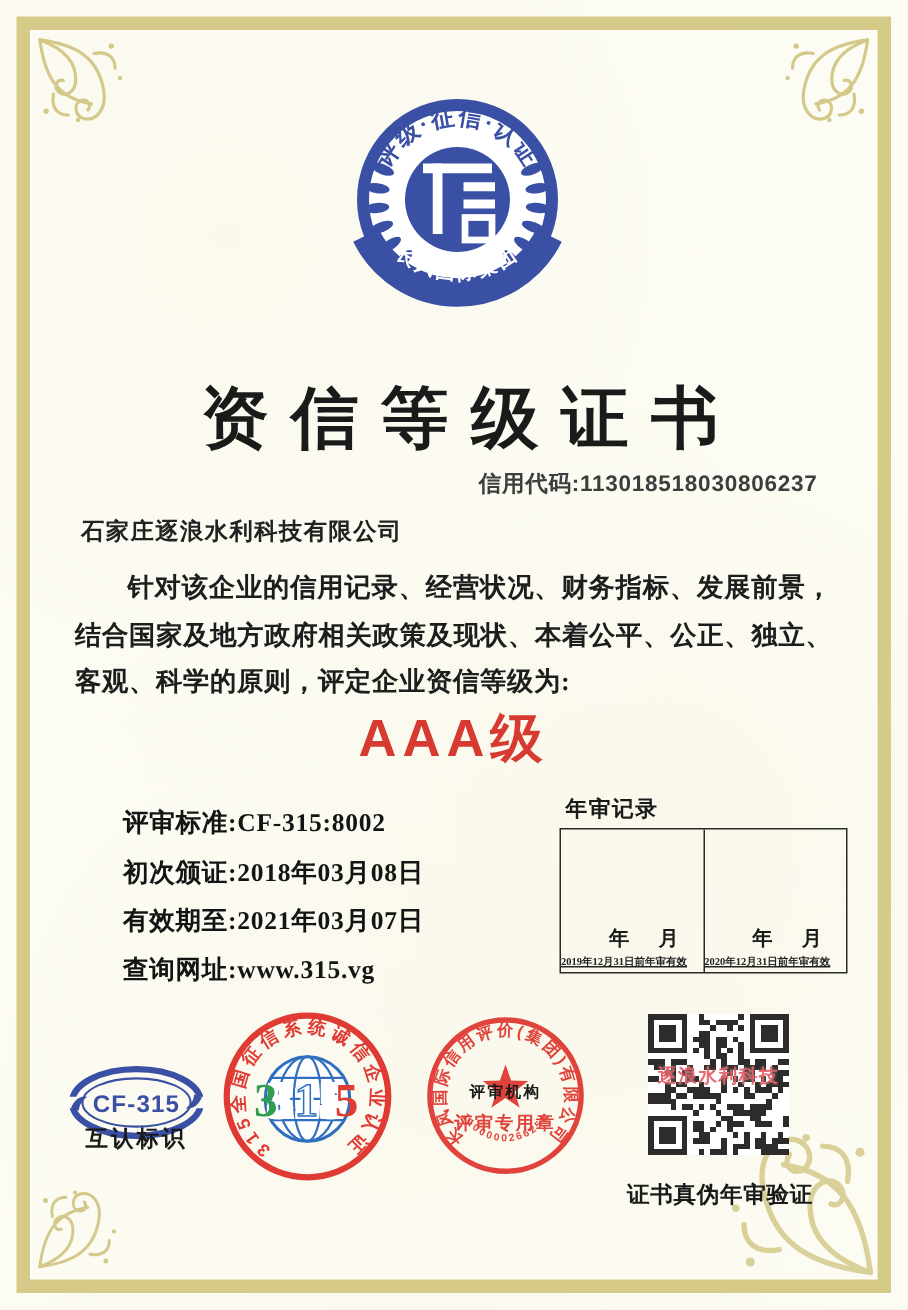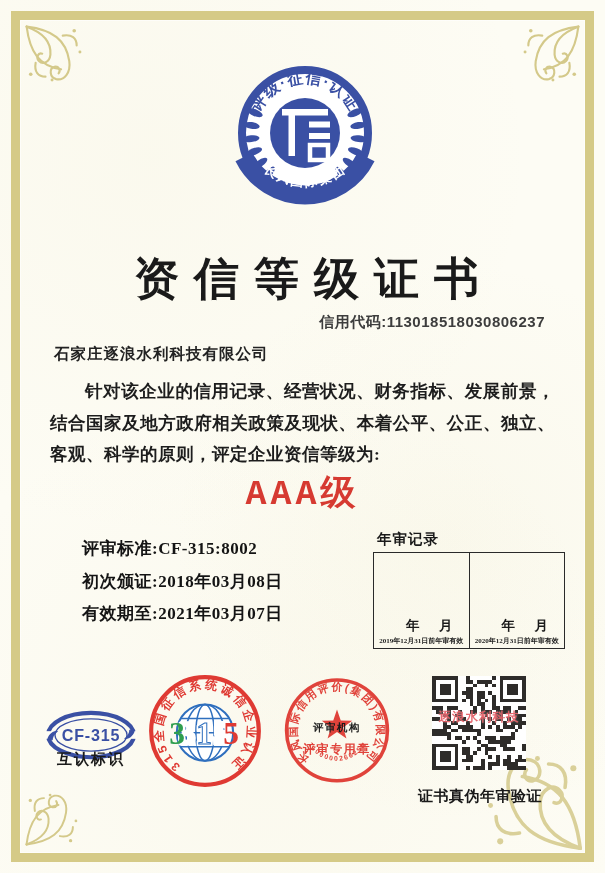--- a/index.html
+++ b/index.html
@@ -43,21 +43,21 @@
     font-size:15.5px;font-weight:800;color:#222;letter-spacing:1px;
   }
   .body-par{
     position:absolute;top:376px;left:50px;right:50px;
     font-family:"Liberation Serif",serif;
     font-size:17.5px;font-weight:700;line-height:31.5px;color:#1d1d1d;
     text-align:justify;text-indent:2em;letter-spacing:.5px;
   }
   .rating{
     position:absolute;top:469px;left:0;width:100%;text-align:center;
-    font-family:Liberation Mono, monospace;
+    font-family:Liberation Sans, sans-serif;
     font-size:35px;font-weight:900;color:#d63a31;letter-spacing:4px;
   }
   .info{
     position:absolute;top:533px;left:54px;
     font-family:"Liberation Serif",serif;
     font-size:17px;font-weight:800;color:#141414;letter-spacing:.5px;margin-left:28px;
   }
   .info div{height:32.5px;line-height:32.5px;}
 
   .ar-title{
@@ -70,22 +70,22 @@
     font-family:"Liberation Serif",serif;
   }
   .ar-cell{flex:1;position:relative;}
   .ar-cell.first{border-right:1.5px solid #2a2a2a;}
   .ar-ym{
     position:absolute;bottom:13px;left:0;right:0;display:flex;
     justify-content:space-between;padding:0 16px 0 32px;
     font-size:13.5px;font-weight:800;color:#1a1a1a;
   }
   .ar-note{
-    position:absolute;bottom:2px;left:0;width:100%;text-align:center;
-    font-size:7px;font-weight:700;color:#222;white-space:nowrap;
+    position:absolute;bottom:2px;left:0;width:100%;text-align:left;
+    font-size:7px;font-weight:700;color:#222;white-space:nowrap;text-decoration:underline;
   }
 
   .cf315{position:absolute;left:45px;top:707px;width:92px;height:56px;}
   .cf315-caption{
     position:absolute;left:45px;top:750px;width:92px;text-align:center;
     font-size:15px;font-weight:800;color:#1a1a1a;letter-spacing:2px;
   }
   .globe-seal{position:absolute;left:147px;top:673px;width:116px;height:116px;}
   .stamp{position:absolute;left:281px;top:676px;width:112px;height:112px;}
 
@@ -190,20 +190,21 @@
   <div class="company">石家庄逐浪水利科技有限公司</div>
 
   <div class="body-par">针对该企业的信用记录、经营状况、财务指标、发展前景，结合国家及地方政府相关政策及现状、本着公平、公正、独立、客观、科学的原则，评定企业资信等级为:</div>
 
   <div class="rating">AAA级</div>
 
   <div class="info">
     <div>评审标准:CF-315:8002</div>
     <div>初次颁证:2018年03月08日</div>
     <div>有效期至:2021年03月07日</div>
+    <div>查询网址:www.315.vg</div>
   </div>
 
   <div class="ar-title">年审记录</div>
   <div class="ar-box">
     <div class="ar-cell first">
       <div class="ar-ym">
         <span>年</span>
         <span>月</span>
       </div>
       <div class="ar-note">2019年12月31日前年审有效</div>

